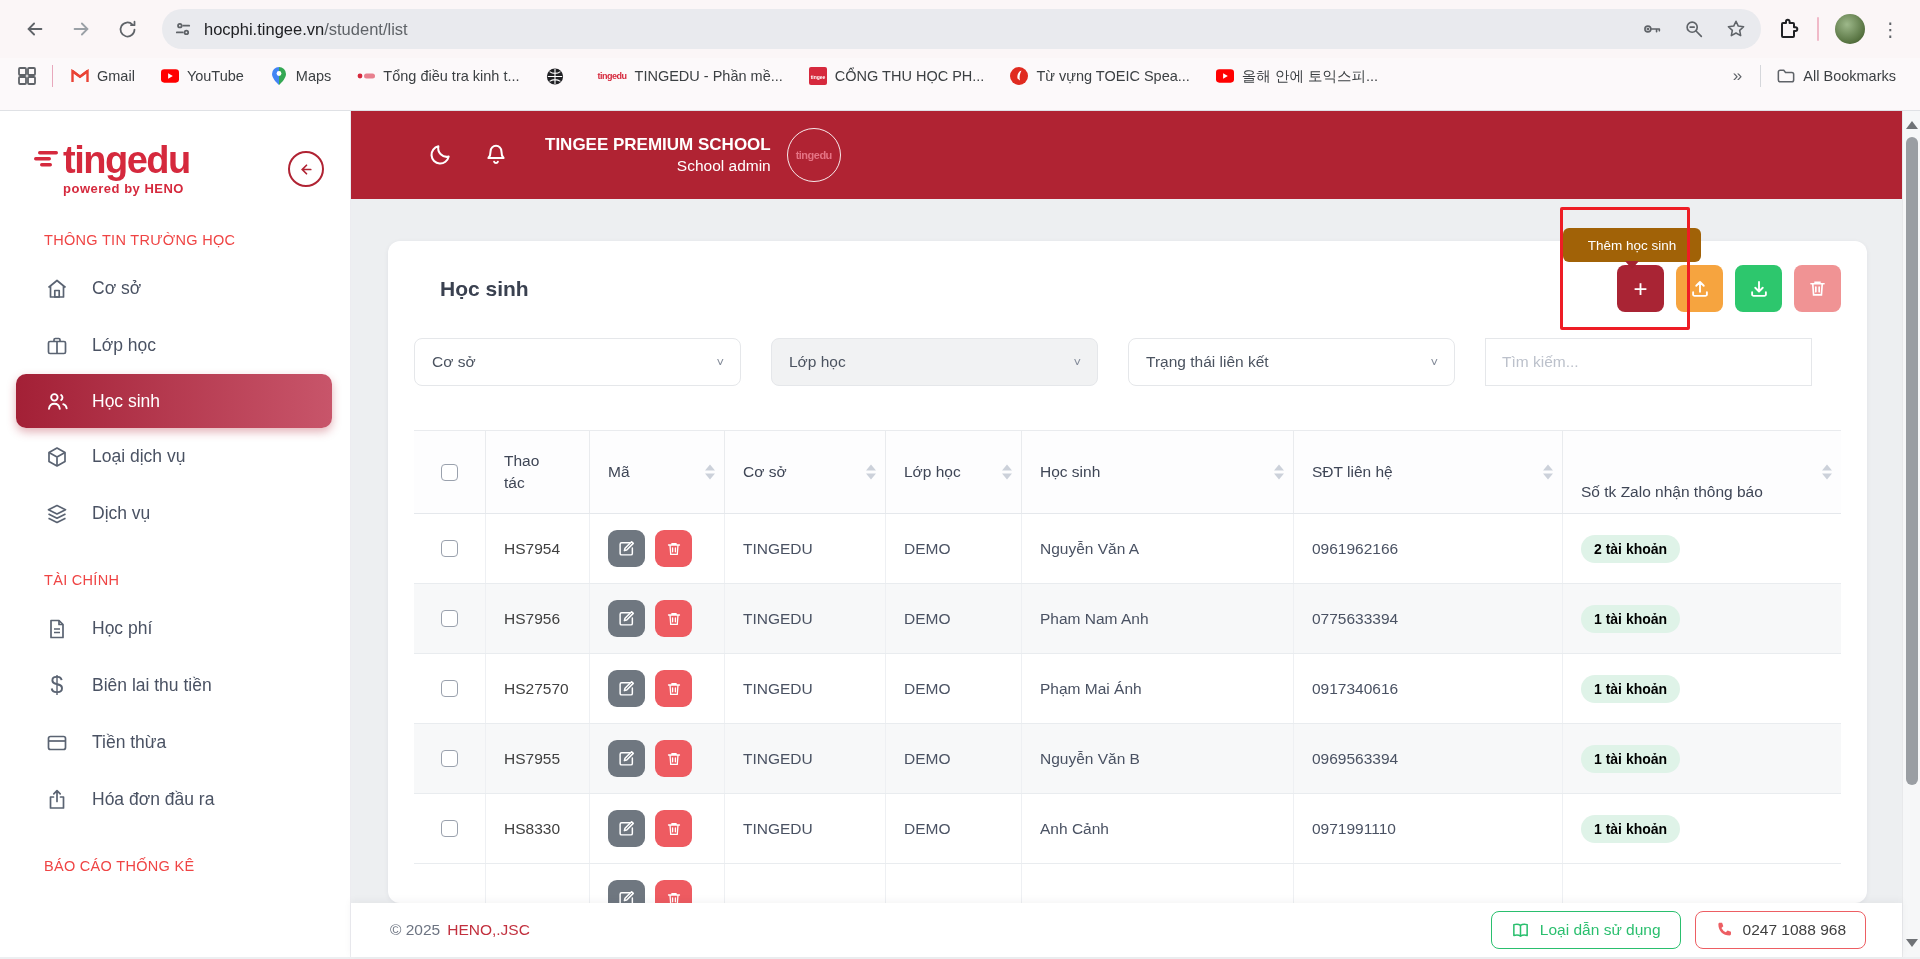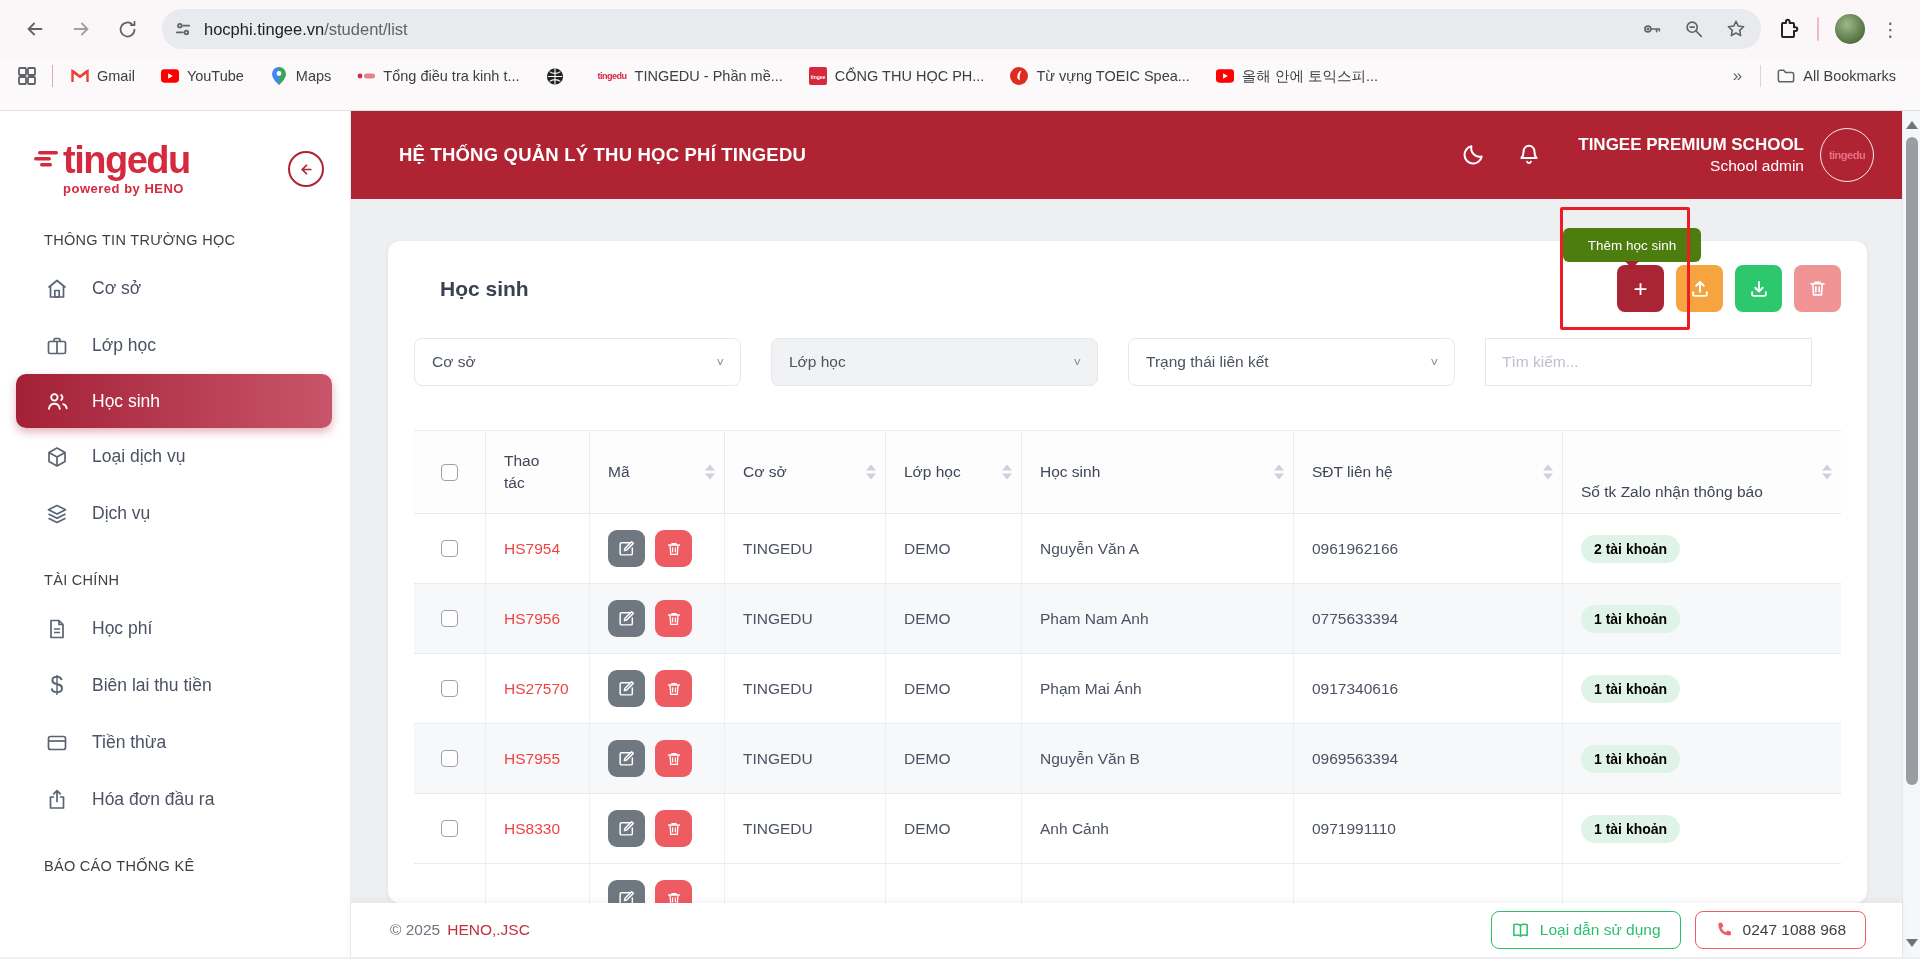--- a/index.html
+++ b/index.html
@@ -37,21 +37,21 @@
   .scrollcol .arrow-down { bottom:10px; border-top:8px solid #6f7276; }
   .scrollthumb { position:absolute; top:26px; left:3px; width:12px; height:648px; background:#9a9ea3; border-radius:6px; }
 
   
   .logo-wrap { padding:30px 0 0 34px; position:relative; }
   .logo { color:#d5293d; font-size:38px; font-weight:800; letter-spacing:-1.5px; line-height:1; display:flex; align-items:center; }
   .logo .speed { margin-right:3px; display:flex; }
   .logo-sub { color:#d5293d; font-size:13px; font-weight:700; text-align:right; width:150px; margin-top:2px; letter-spacing:.5px; }
   .collapse-btn { position:absolute; right:26px; top:40px; width:36px; height:36px; border:2px solid #b02333; border-radius:50%; display:flex; align-items:center; justify-content:center; color:#b02333; background:#fff; }
   .nav { margin-top:36px; }
-  .sec-label { margin:30px 0 12px 44px; font-size:14.5px; color:#404040; letter-spacing:.3px; }
+  .sec-label { margin:30px 0 12px 44px; font-size:14.5px; color:#ef4444; letter-spacing:.3px; }
   .nav-item { height:57px; display:flex; align-items:center; padding-left:44px; gap:22px; color:#4a5263; font-size:17.5px; cursor:default; }
   .nav-item .nicon { width:26px; height:26px; display:flex; align-items:center; justify-content:center; color:#5a6372; flex:0 0 auto; }
   .nav-item.active { margin:0 18px 0 16px; padding-left:28px; height:54px; border-radius:10px; background:linear-gradient(90deg,#a32036,#c8556a); color:#ffffff; box-shadow:0 4px 10px rgba(176,35,51,.35); }
   .nav-item.active .nicon { color:#ffffff; }
   .dollar-glyph { font-size:23px; font-weight:400; line-height:1; }
 
   
   .topbar { height:88px; background:#b02333; display:flex; align-items:center; padding:0 28px 0 48px; color:#fff; }
   .topbar h1 { font-size:18.5px; font-weight:700; letter-spacing:.2px; margin-right:auto; }
   .tb-ico { width:30px; height:30px; display:flex; align-items:center; justify-content:center; margin-left:26px; color:#fff; }
@@ -87,40 +87,40 @@
   .th:last-child { border-right:none;align-items:flex-end; }
   .th.cb-cell, .td.cb-cell { justify-content:center; padding:0; }
   .sort { position:absolute; right:9px; top:50%; transform:translateY(-50%); display:flex; flex-direction:column; gap:3px; }
   .sort i { width:0; height:0; border-left:5px solid transparent; border-right:5px solid transparent; display:block; }
   .sort .up { border-bottom:6px solid #ccd1da; }
   .sort .dn { border-top:6px solid #ccd1da; }
   .tbody .trow, .trow.partial { border-bottom:1px solid #e9ecef; }
   .tbody .trow:nth-child(even) { background:#f7f8f9; }
   .td { min-height:69px; display:flex; align-items:center; padding:0 18px; font-size:15.5px; color:#4a5263; border-right:1px solid #eef0f3; }
   .td:last-child { border-right:none; }
-  .td.code { color:#ef4444; font-weight:500; }
+  .td.code { color:#404040; font-weight:500; }
   .cb { width:17px; height:17px; border:1.5px solid #9aa1ad; border-radius:4px; background:#fff; }
   .rowbtns { display:flex; gap:10px; }
   .rbtn { width:37px; height:37px; border:none; border-radius:9px; display:flex; align-items:center; justify-content:center; color:#fff; cursor:pointer; }
   .rbtn.edit { background:#6f7780; }
   .rbtn.delete { background:#ee5b61; }
   .badge { display:inline-block; padding:6px 13px; border-radius:15px; background:#dff3e8; color:#000000; font-size:14px; font-weight:700; }
   .trow.partial { height:69px; background:#fff; }
 
   
   .footer { height:54px; background:#fff; display:flex; align-items:center; justify-content:space-between; padding:0 36px 0 39px; box-shadow:0 -2px 8px rgba(30,40,60,.05); position:relative; z-index:5; }
   .copy { font-size:15.5px; color:#6d7482; display:flex; gap:7px; }
   .copy .company { color:#c2303e; }
   .fbtns { display:flex; gap:14px; }
   .fbtn { height:38px; border-radius:8px; display:flex; align-items:center; gap:10px; padding:0 19px; font-size:15.5px; background:#fff; cursor:pointer; }
   .fbtn.guide { border:1px solid #2abf6e; color:#2abf6e; }
   .fbtn.hotline { border:1px solid #ed5e63; color:#404040; }
 
   
-  .tooltip { position:absolute; left:1563px; top:228px; width:138px; height:34px; background:#4d7c0f; color:#fff; font-size:13.5px; border-radius:6px; display:flex; align-items:center; justify-content:center; z-index:55; }
+  .tooltip { position:absolute; left:1563px; top:228px; width:138px; height:34px; background:#a16207; color:#fff; font-size:13.5px; border-radius:6px; display:flex; align-items:center; justify-content:center; z-index:55; }
   .tooltip::after { content:""; position:absolute; left:50%; bottom:-7px; transform:translateX(-50%); border-left:7px solid transparent; border-right:7px solid transparent; border-top:8px solid #a32330; }
   .anno { position:absolute; left:1560px; top:207px; width:130px; height:123px; border:3px solid #ee1d25; border-radius:2px; z-index:60; pointer-events:none; }
 
   svg { display:block; }
 </style>
 </head>
 <body>
 
 <div class="screen">
 
@@ -409,21 +409,20 @@
           </span>
           <span>Hóa đơn đầu ra</span>
         </div>
 
         <div class="sec-label">BÁO CÁO THỐNG KÊ</div>
       </nav>
     </aside>
 
     <div class="main">
       <header class="topbar">
-        <h1>HỆ THỐNG QUẢN LÝ THU HỌC PHÍ TINGEDU</h1>
         <span class="tb-ico">
           <svg width="26" height="26" viewBox="0 0 24 24" fill="none" stroke="#fff" stroke-width="1.9" stroke-linejoin="round">
               <path d="M20 13.5A8 8 0 0 1 10.5 4a8 8 0 1 0 9.5 9.5z"></path>
             </svg>
         </span>
         <span class="tb-ico">
           <svg width="26" height="26" viewBox="0 0 24 24" fill="none" stroke="#fff" stroke-width="1.9" stroke-linecap="round" stroke-linejoin="round">
               <path d="M12 3.5a5 5 0 0 0-5 5c0 4.2-1.3 5.5-2 6.2h14c-.7-.7-2-2-2-6.2a5 5 0 0 0-5-5z"></path>
               <path d="M10.3 18.2a1.8 1.8 0 0 0 3.4 0"></path>
             </svg>

